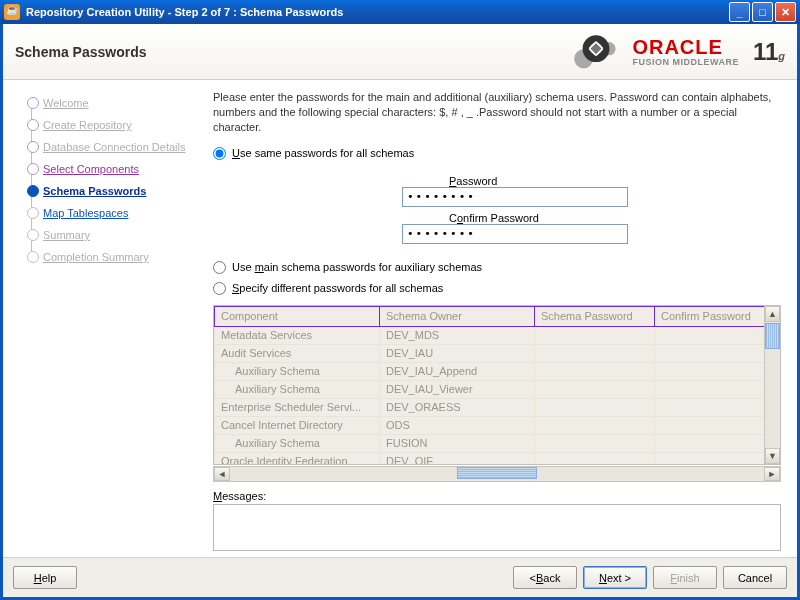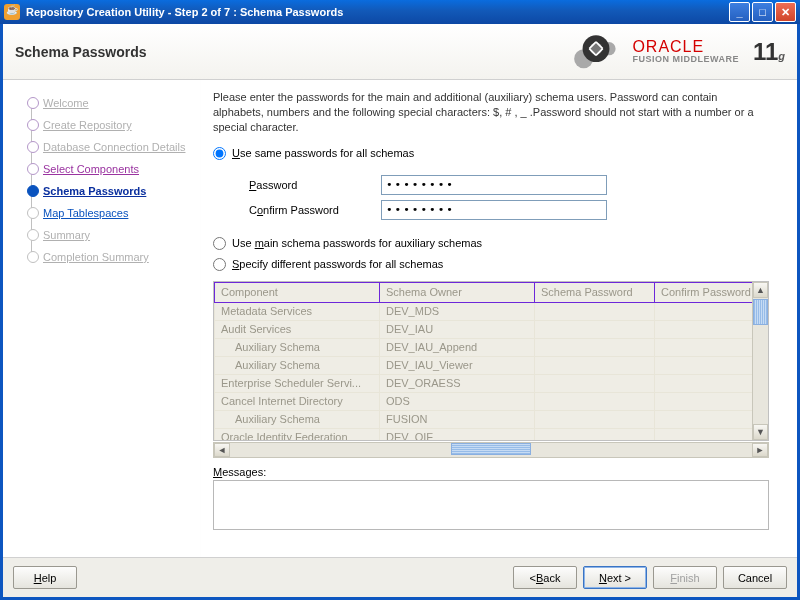--- a/index.html
+++ b/index.html
@@ -16,21 +16,21 @@
 .winbtn.close { background: linear-gradient(#ef6e55,#d0452a); }
 
 .window-body { height: calc(600px - 24px); border: 3px solid #0d56c0; border-top:none; background:#fff; position:relative; display:flex; flex-direction:column; }
 
 .header { height: 56px; border-bottom: 1px solid #d0d0d0; display:flex; align-items:center; padding: 0 12px; background: linear-gradient(to bottom,#ffffff,#f4f3ef); }
 .header h1 { font-size: 14px; font-weight: bold; color:#333; flex:1; }
 .header .brand { display:flex; align-items:center; gap:8px; }
 .gear-icon { width:56px; height:56px; position:relative; }
 .gear-icon svg { width:100%; height:100%; }
 .brand-text { text-align:left; line-height:1.1; }
-.oracle-logo { color:#d40000; font-weight: normal; font-size:16px; letter-spacing:1px; }
+.oracle-logo { color:#d40000; font-weight: bold; font-size:20px; letter-spacing:1px; }
 .fusion { font-size: 9px; color:#888; font-weight:bold; letter-spacing:0.5px; }
 .eleven-g { font-size: 24px; font-weight:bold; color:#333; margin-left:6px; }
 .eleven-g i { font-style: italic; font-weight:bold; color:#555; }
 
 .content { flex:1; display:flex; overflow:hidden; }
 
 .sidebar { width: 198px; padding: 12px 6px; background:#fff; border-right:1px solid #fefefe; }
 .steps { position:relative; margin-left:18px; }
 .step { position: relative; padding: 5px 0 5px 16px; }
 .step::before { content:""; position:absolute; left:0; top:50%; transform:translateY(-50%); width:10px; height:10px; border-radius:50%; background:#fff; border:1px solid #c0c0c0; }
@@ -38,28 +38,28 @@
 .step.current::before { background:#0a53be; border:1px solid #0a53be; }
 .step.upcoming::before { background:#fff; border:1px solid #c0c0c0; }
 .steps::after { content:""; position:absolute; left:4px; top:10px; bottom:10px; width:1px; background:#c0c0c0; z-index:-1; }
 .steps { z-index:0; }
 .step span { text-decoration: underline; cursor: default; }
 .step.disabled span { color:#b0b0b0; }
 .step.link span { color:#9a33a0; }
 .step.current span { color:#0a2f9e; font-weight:bold; }
 .step.next span { color:#0a53be; }
 
-.main { flex:1; padding: 10px 28px 6px 12px; display:flex; flex-direction:column; overflow:hidden; }
+.main { flex:1; padding: 10px 16px 6px 12px; display:flex; flex-direction:column; overflow:hidden; }
 .instructions { color:#333; line-height:1.35; margin-bottom:8px; }
 .radio-row { display:flex; align-items:center; margin: 4px 0; }
 .radio-row input { margin-right:6px; }
 .radio-row label { color:#000; }
 .radio-row label u { text-decoration: underline; }
 .pw-fields { margin: 6px 0 8px 36px; }
-.pw-row { display:flex; align-items:center; margin:5px 0; }
+.pw-row { display:flex; align-items:center; margin:5px 0;flex-direction:column; }
 .pw-row label { width:132px; color:#000; }
 .pw-row label u { text-decoration: underline; }
 .pw-row input { width:226px; height:20px; border:1px solid #7f9db9; padding: 1px 4px; font-family: monospace; letter-spacing: 2px; }
 
 .table-wrap { border:1px solid #c0c0c0; background:#efede5; height:160px; margin-top:6px; display:flex; }
 .table-scroll { flex:1; overflow: hidden; }
 table { width:100%; border-collapse: collapse; table-layout: fixed; }
 th { text-align:left; font-weight:normal; color:#9a978a; border:1px solid #6d28d9; padding:2px 6px; height:20px; background:#efede5; }
 td { color:#9a978a; border:1px solid #e8e5d8; padding:1px 6px; height:18px; white-space:nowrap; overflow:hidden; text-overflow:ellipsis; }
 td.indent { padding-left: 20px; }

